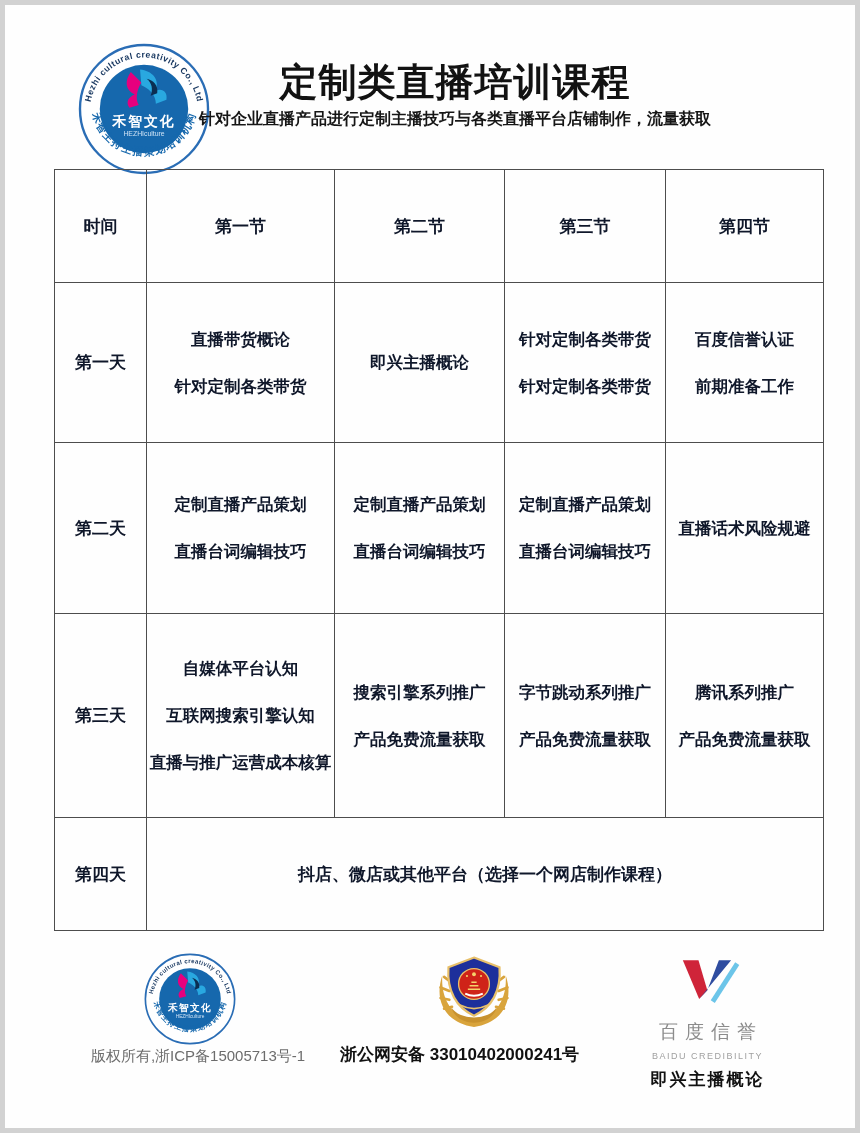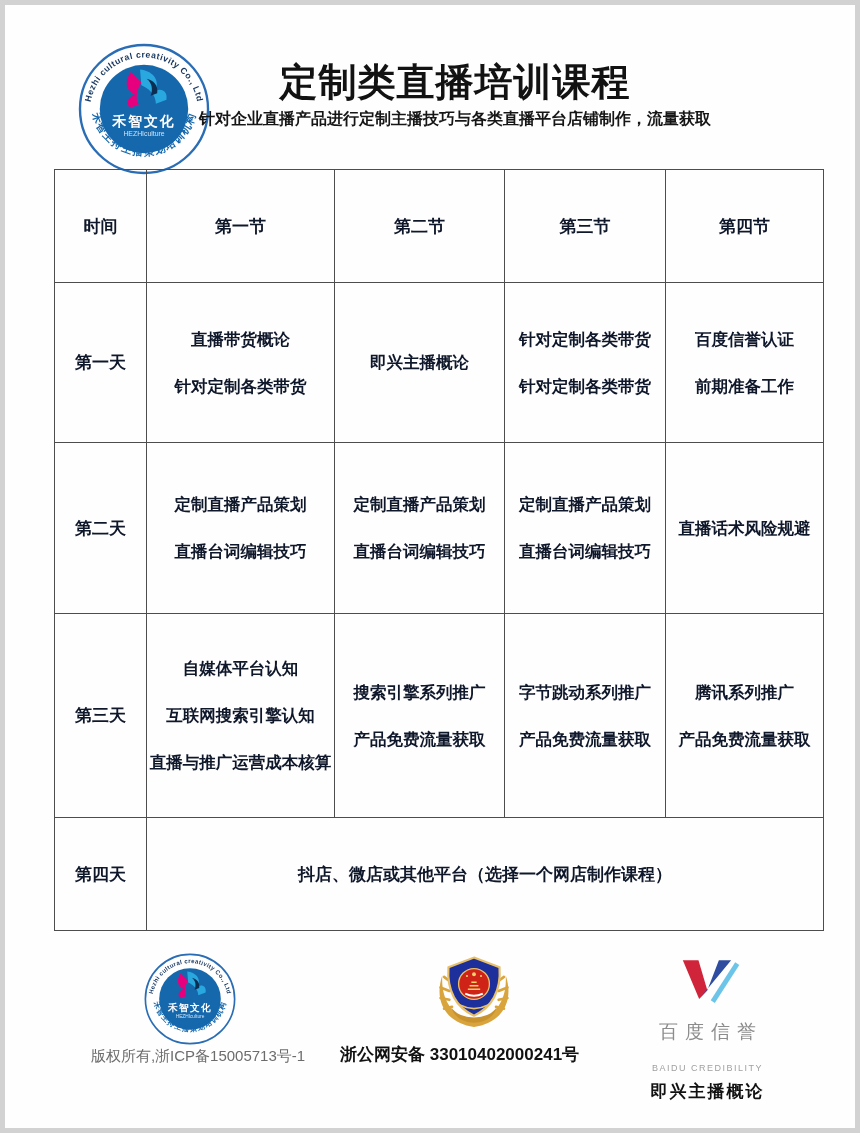--- a/index.html
+++ b/index.html
@@ -33,21 +33,21 @@
   
   .logo-footer{position:absolute;left:139px;top:948px;width:92px;height:92px;}
   .copyright{position:absolute;left:68px;top:1042px;width:250px;text-align:center;
              font-size:15px;color:#6c6c6c;}
   .police-badge{position:absolute;left:425px;top:944px;width:88px;height:84px;}
   .police-number{position:absolute;left:335px;top:1038px;width:270px;
                  font-size:17px;font-weight:bold;color:#111;}
   .baidu-block{position:absolute;left:630px;top:948px;width:145px;text-align:center;}
   .baidu-v{width:68px;height:58px;display:block;margin:0 auto;}
   .baidu-cn{font-size:19px;color:#8c8c8c;letter-spacing:7px;margin-top:8px;text-indent:7px;}
-  .baidu-en{font-size:9px;color:#a0a0a0;letter-spacing:1.5px;margin-top:18px;}
+  .baidu-en{font-size:9px;color:#a0a0a0;letter-spacing:1.5px;margin-top:6px;}
   .baidu-caption{font-size:17px;font-weight:bold;color:#111;margin-top:7px;letter-spacing:2px;}
 </style>
 </head>
 <body>
 
 <svg width="0" height="0" style="position:absolute" aria-hidden="true">
   <defs>
 
     <symbol id="hezhi-logo" viewBox="0 0 100 100">
       <circle cx="50" cy="50" r="48.5" fill="#ffffff" stroke="#2a6db5" stroke-width="1.8"></circle>

